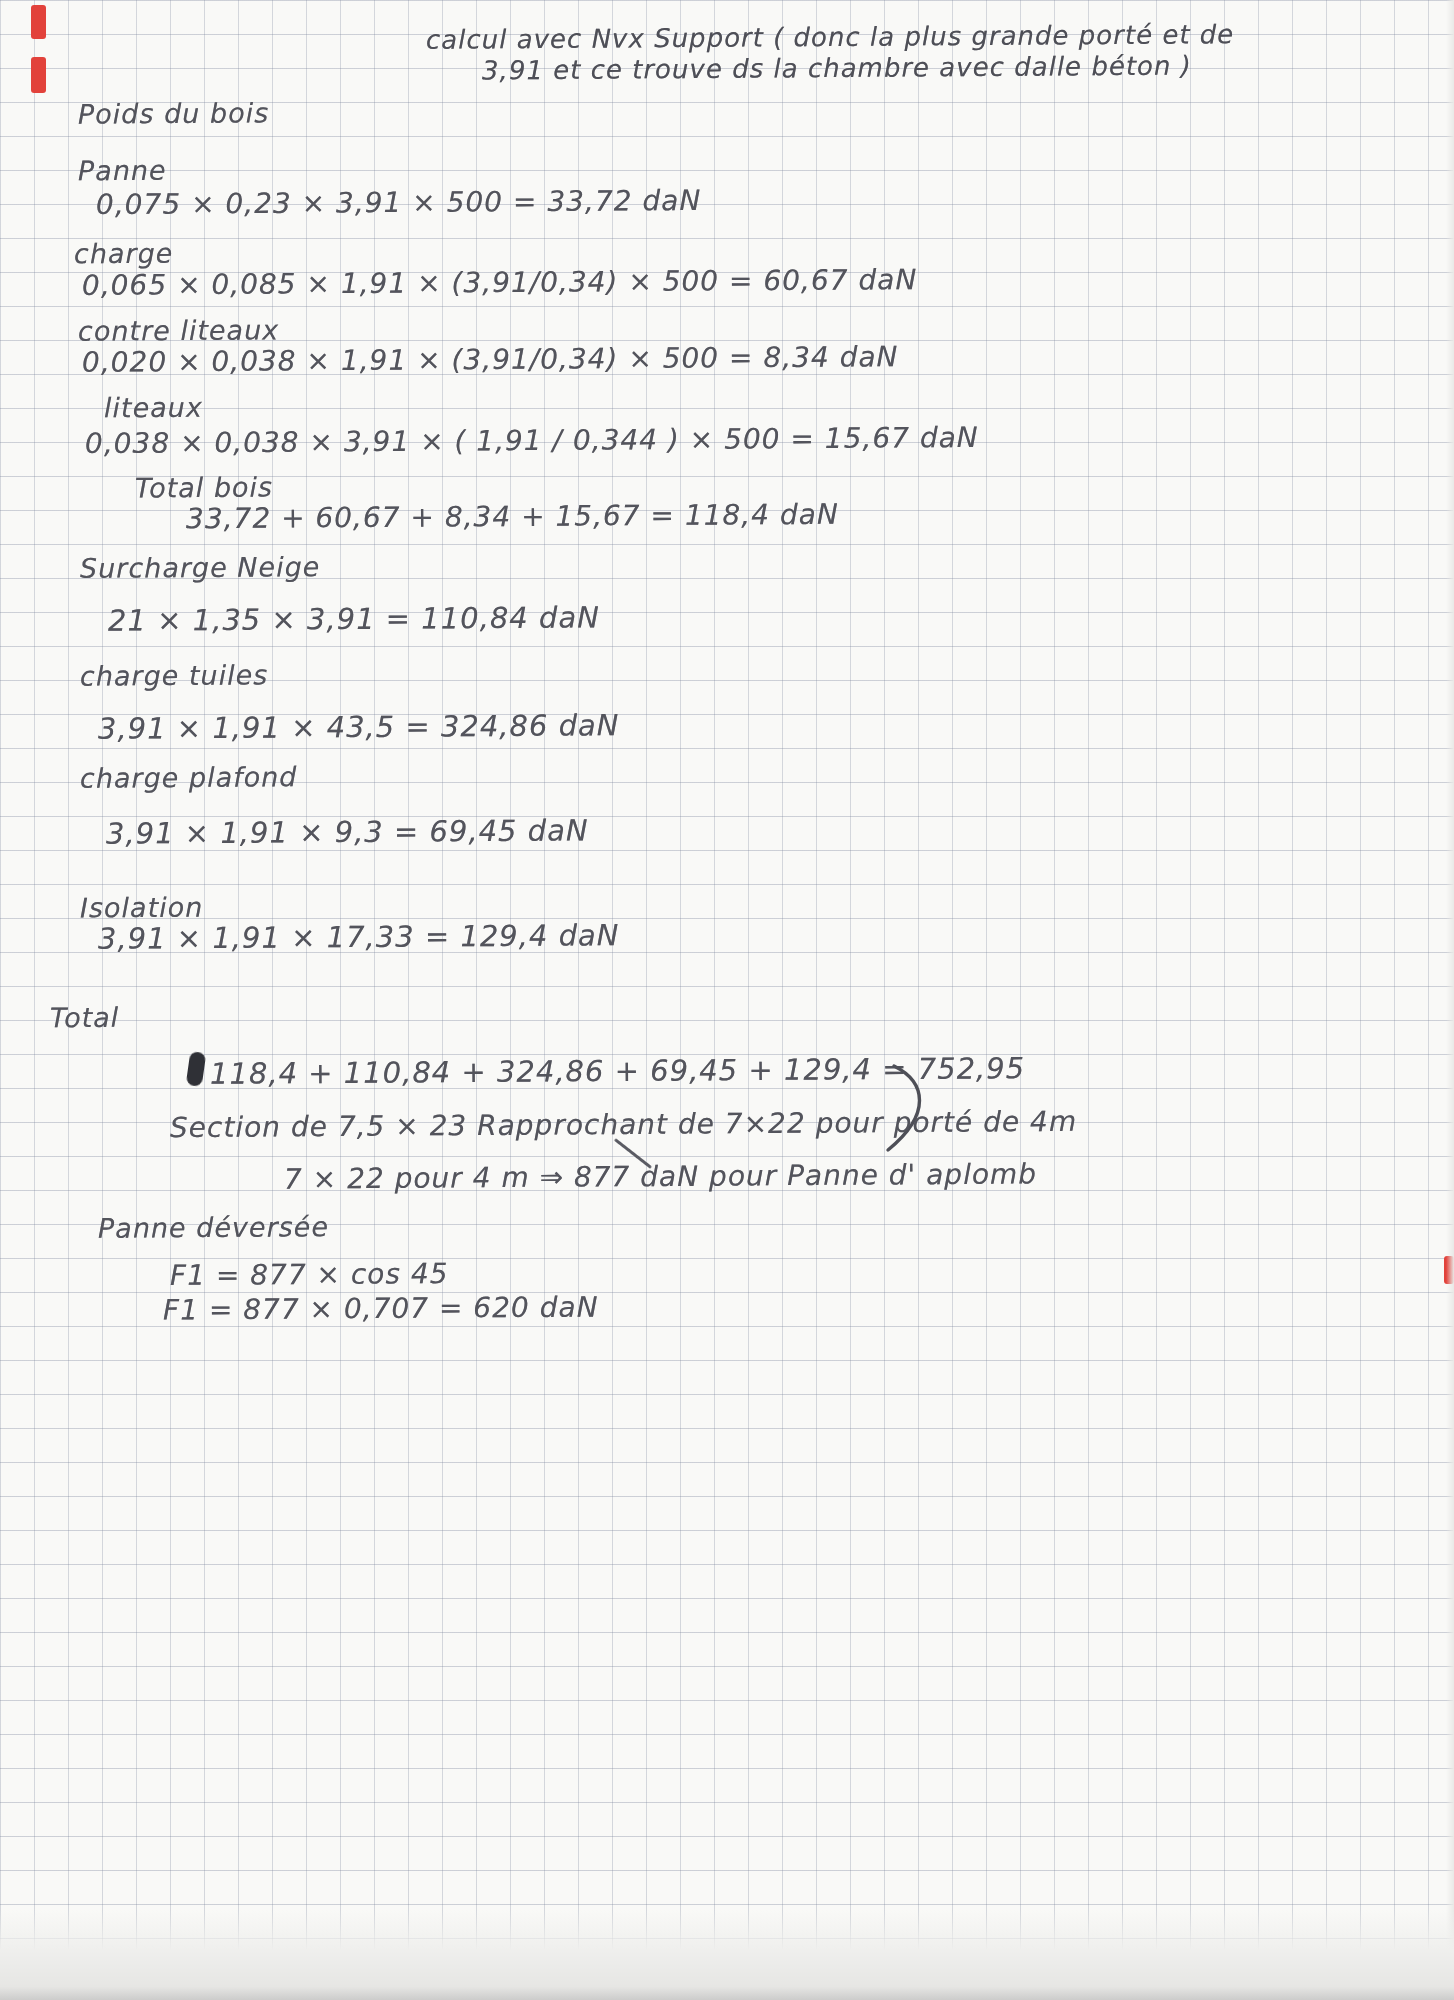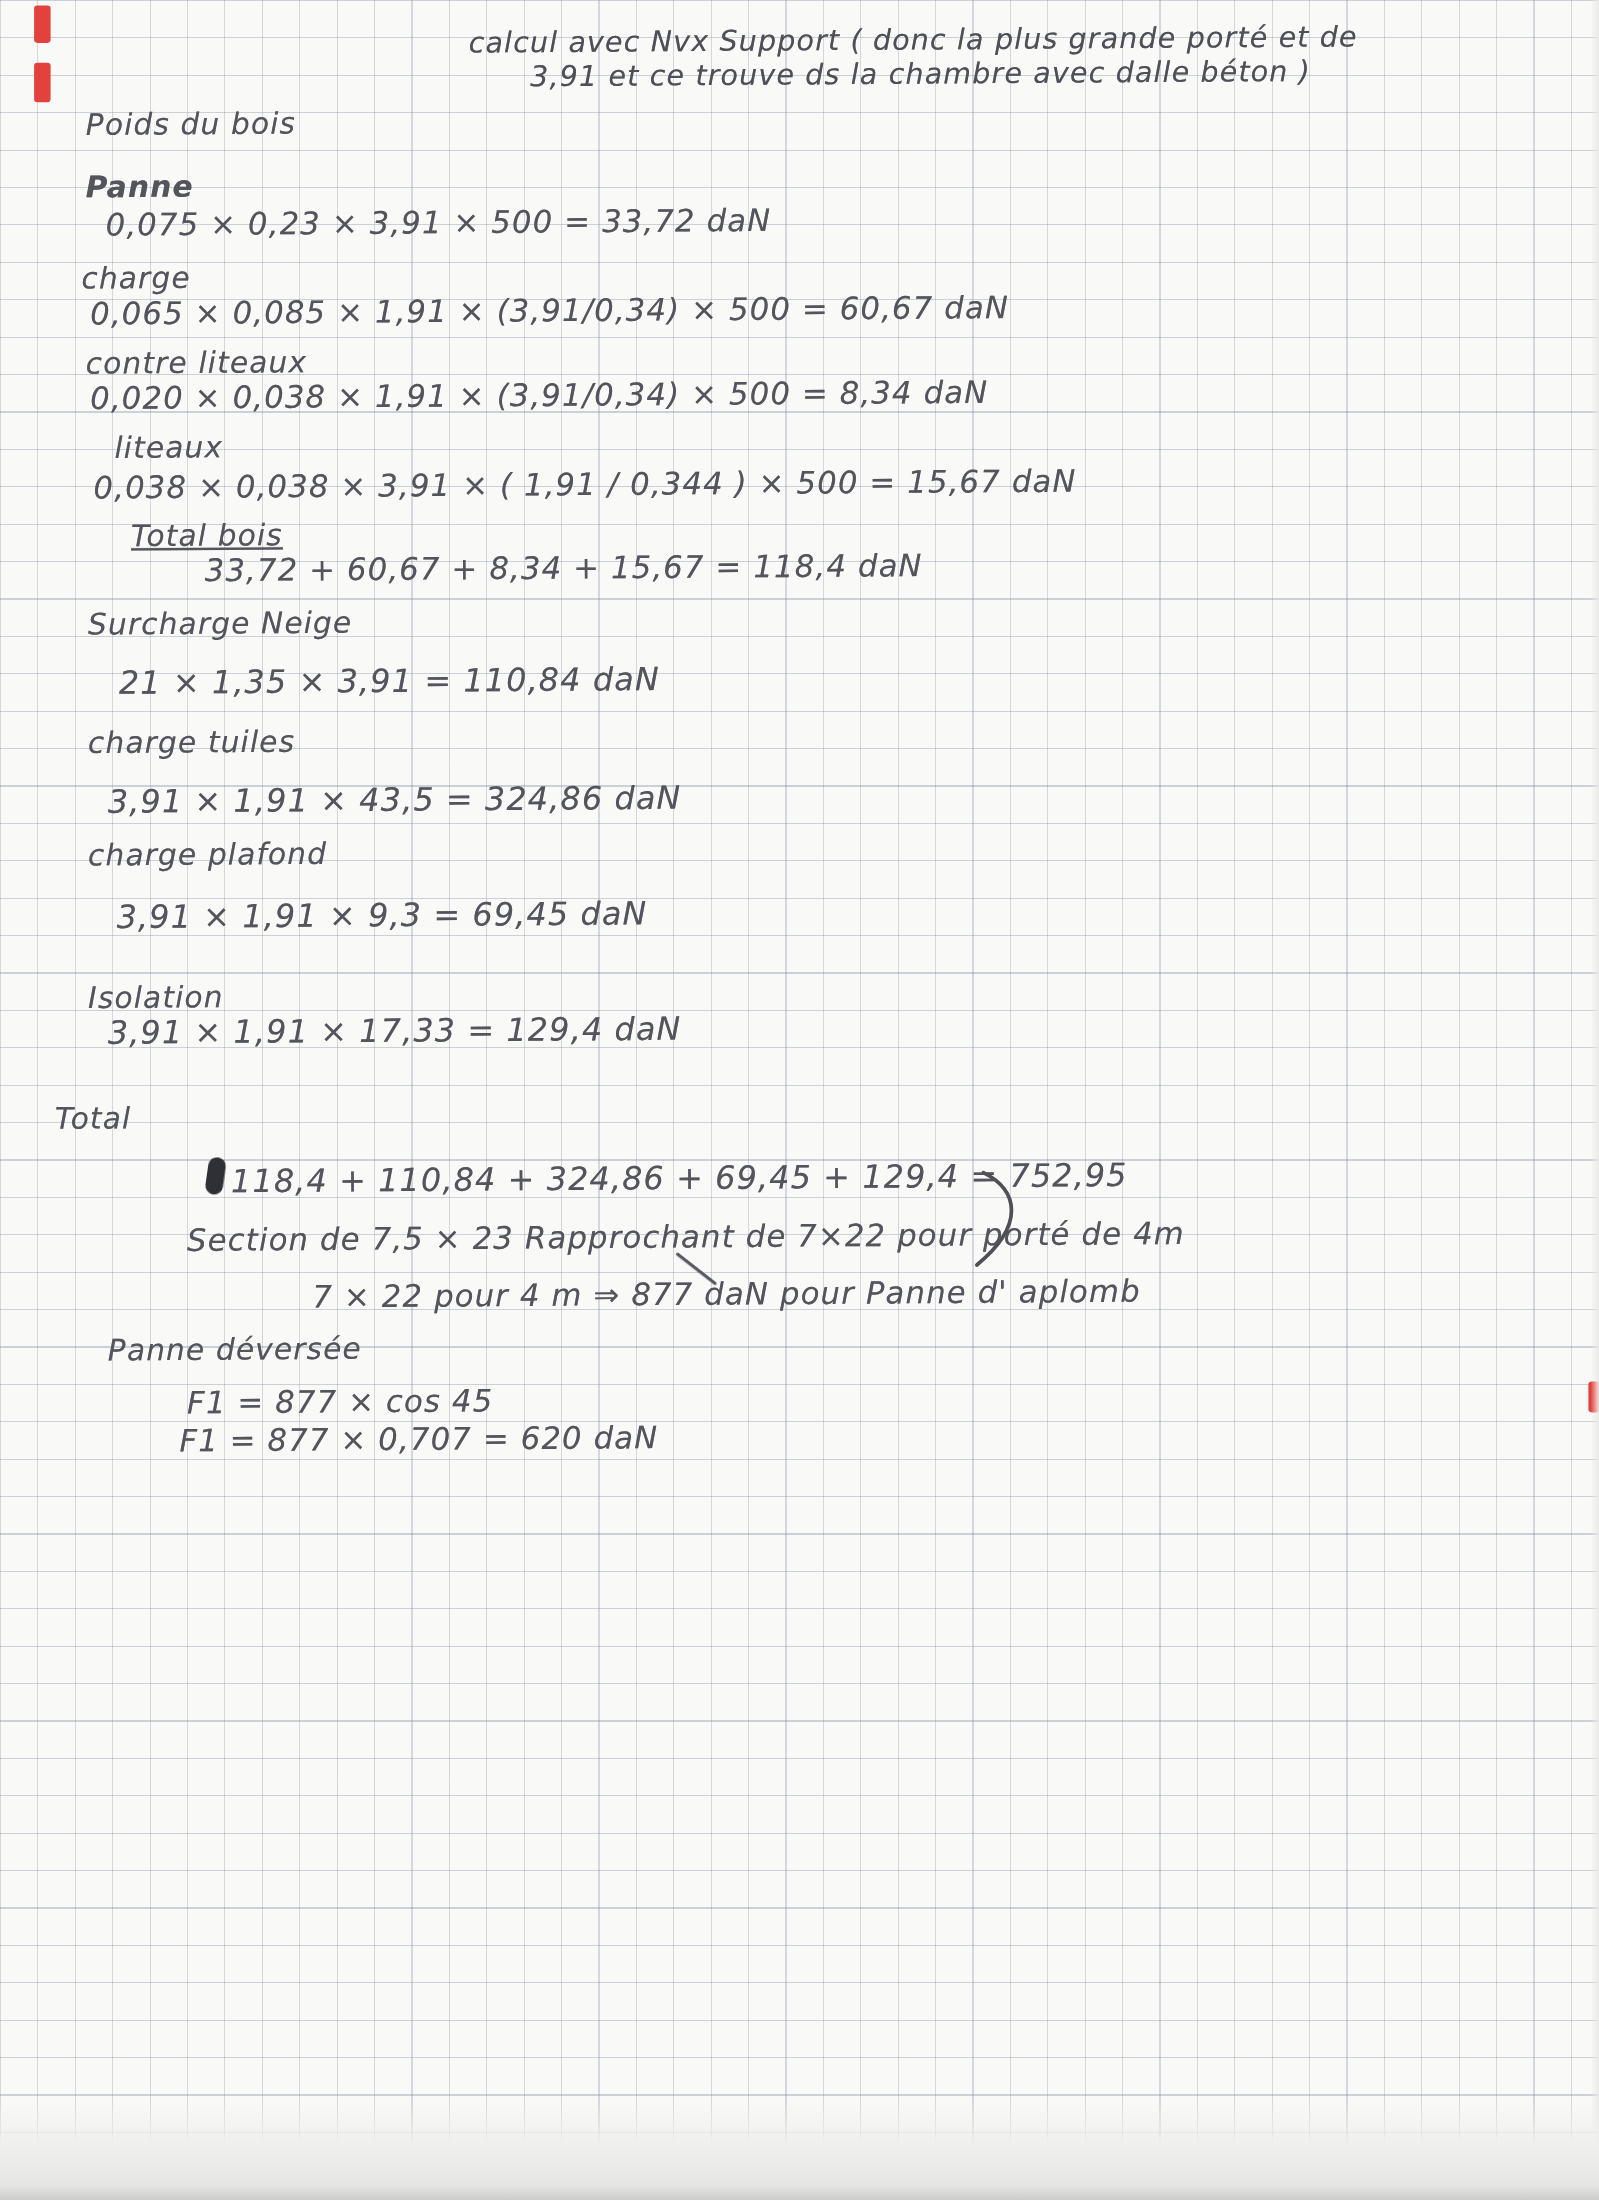--- a/index.html
+++ b/index.html
@@ -40,33 +40,33 @@
 
   <div class="red-mark" style="left:31px;top:5px;width:15px;height:34px;"></div>
   <div class="red-mark" style="left:31px;top:57px;width:15px;height:36px;"></div>
   <div class="red-mark" style="left:1444px;top:1256px;width:10px;height:28px;"></div>
 
   <div class="line header" style="left:426px;top:22px;">calcul avec Nvx Support ( donc la plus grande porté et de</div>
   <div class="line header" style="left:482px;top:53px;">3,91 et ce trouve ds la chambre avec dalle béton )</div>
 
   <div class="line label" style="left:78px;top:98px;">Poids du bois</div>
 
-  <div class="line label" style="left:78px;top:155px;font-weight:bold;">Panne</div>
+  <div class="line label" style="left:78px;top:155px;">Panne</div>
   <div class="line formula" style="left:96px;top:186px;">0,075 × 0,23 × 3,91 × 500 = 33,72 daN</div>
 
   <div class="line label" style="left:74px;top:238px;">charge</div>
   <div class="line formula" style="left:82px;top:266px;">0,065 × 0,085 × 1,91 × (3,91/0,34) × 500 = 60,67 daN</div>
 
   <div class="line label" style="left:78px;top:315px;">contre liteaux</div>
   <div class="line formula" style="left:82px;top:343px;">0,020 × 0,038 × 1,91 × (3,91/0,34) × 500 = 8,34 daN</div>
 
   <div class="line label" style="left:68px;top:392px;margin-left:36px;">liteaux</div>
   <div class="line formula" style="left:85px;top:424px;">0,038 × 0,038 × 3,91 × ( 1,91 / 0,344 ) × 500 = 15,67 daN</div>
 
-  <div class="line label" style="left:119px;top:472px;text-decoration:underline;">Total bois</div>
+  <div class="line label" style="left:135px;top:472px;">Total bois</div>
   <div class="line formula" style="left:186px;top:500px;">33,72 + 60,67 + 8,34 + 15,67 = 118,4 daN</div>
 
   <div class="line label" style="left:80px;top:552px;">Surcharge Neige</div>
   <div class="line big" style="left:108px;top:602px;">21 × 1,35 × 3,91 = 110,84 daN</div>
 
   <div class="line label" style="left:80px;top:660px;">charge tuiles</div>
   <div class="line big" style="left:98px;top:710px;">3,91 × 1,91 × 43,5 = 324,86 daN</div>
 
   <div class="line label" style="left:80px;top:762px;">charge plafond</div>
   <div class="line big" style="left:106px;top:815px;">3,91 × 1,91 × 9,3 = 69,45 daN</div>

